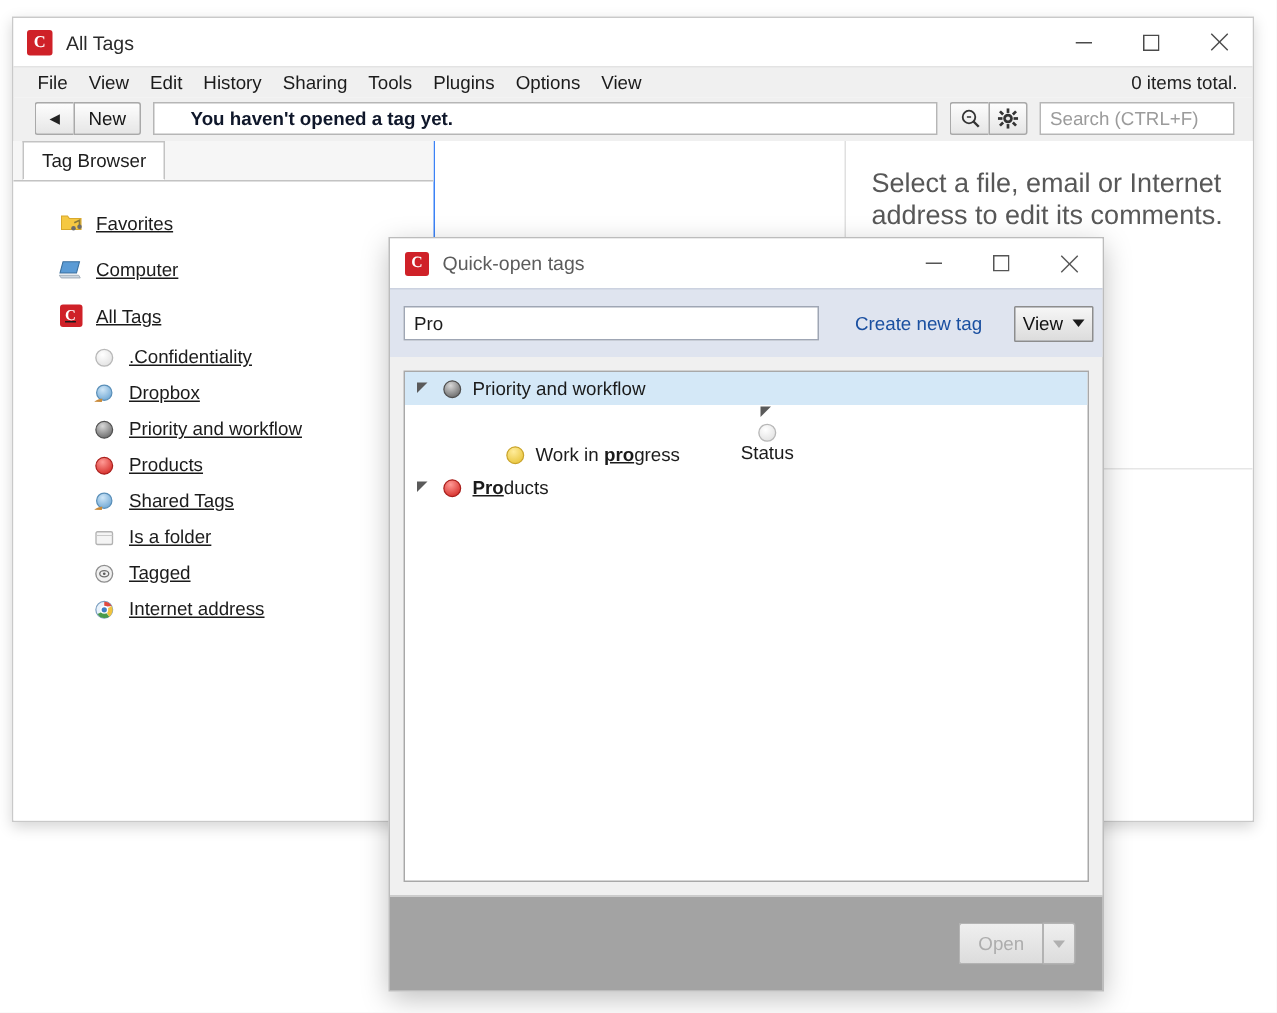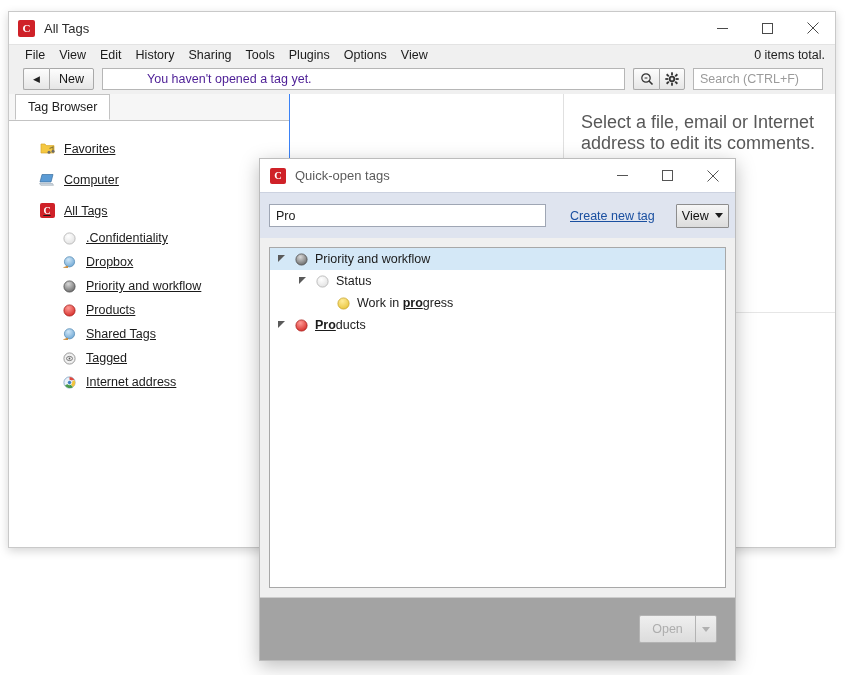--- a/index.html
+++ b/index.html
@@ -67,21 +67,21 @@
     font-size:9px;color:#222;
   }
   .nav-new{
     height:22px;padding:0 9px;border-radius:0 2px 2px 0;
     font-size:12.5px;color:#151515;
   }
   .addressbar{
     flex:1;height:22px;margin-left:8px;background:#fff;border:1px solid #b6b6b6;
     display:flex;align-items:center;box-sizing:border-box;
   }
-  .addressbar .ph{color:#4c1d95;font-size:12.5px;margin-left:44px;}
+  .addressbar .ph{color:#0f172a;font-size:12.5px;margin-left:24px;font-weight:bold;}
   .tool-icon-group{display:flex;margin-left:8px;height:22px;}
   .tool-icon{
     width:26px;height:22px;border-radius:2px;
   }
   .tool-icon.first{border-radius:2px 0 0 2px;border-right:none;}
   .tool-icon.second{border-radius:0 2px 2px 0;}
   .searchbox{
     width:130px;height:22px;margin-left:8px;margin-right:12px;
     background:#fff;border:1px solid #b6b6b6;box-sizing:border-box;
     display:flex;align-items:center;
@@ -153,21 +153,21 @@
   .dlg-search{
     height:45px;background:#dfe4ef;display:flex;align-items:center;flex:none;
     border-top:1px solid #ccd2e0;
   }
   .dlg-input{
     margin-left:9px;width:277px;height:23px;background:#fff;border:1px solid #9fa6b4;
     box-sizing:border-box;display:flex;align-items:center;
   }
   .dlg-input span{margin-left:6px;font-size:12.5px;color:#1b1b1b;}
   .create-link{
-    margin-left:24px;font-size:12.5px;color:#1a4fa0;text-decoration:underline;white-space:nowrap;text-align:center;
+    margin-left:24px;font-size:12.5px;color:#1a4fa0;white-space:nowrap;text-align:center;
   }
   .view-btn{
     margin-left:21px;width:53px;height:24px;
     background:linear-gradient(#f6f6f6,#dcdcdc);border:1px solid #8d8d8d;border-radius:1px;
     display:flex;align-items:center;justify-content:center;gap:6px;
     font-size:12.5px;color:#111;box-sizing:border-box;
   }
   .caret{width:0;height:0;border-left:4px solid transparent;border-right:4px solid transparent;border-top:5px solid #1b1b1b;}
 
   .dlg-list{
@@ -389,20 +389,29 @@
           <div class="tree-row child">
             <span class="tr-icon">
               <svg width="14" height="13" viewBox="0 0 14 13">
                   <circle cx="7.5" cy="5.8" r="5.1" fill="url(#gB)" stroke="#5a8fb8" stroke-width=".8"></circle>
                   <path d="M0.8 11.8c1.6-1.1 3.6-1.9 5.4-2.1l-.3 2.3z" fill="#c98a3a"></path>
                 </svg>
             </span>
             <span class="tr-label">Shared Tags</span>
           </div>
 
+          <div class="tree-row child">
+            <span class="tr-icon">
+              <svg width="13" height="13" viewBox="0 0 13 13">
+                  <rect x="1" y="2.5" width="11" height="8.5" rx="1" fill="#f4f4f4" stroke="#b2b2b2" stroke-width=".9"></rect>
+                  <line x1="1" y1="5" x2="12" y2="5" stroke="#c9c9c9" stroke-width=".8"></line>
+                </svg>
+            </span>
+            <span class="tr-label">Is a folder</span>
+          </div>
 
           <div class="tree-row child">
             <span class="tr-icon">
               <svg width="13" height="13" viewBox="0 0 13 13">
                   <circle cx="6.5" cy="6.5" r="5.6" fill="#f0f0f0" stroke="#8e8e8e" stroke-width=".9"></circle>
                   <ellipse cx="6.5" cy="6.5" rx="3" ry="2.1" fill="none" stroke="#6e6e6e" stroke-width=".9"></ellipse>
                   <circle cx="6.5" cy="6.5" r=".9" fill="#5a5a5a"></circle>
                 </svg>
             </span>
             <span class="tr-label">Tagged</span>
@@ -483,21 +492,21 @@
                   <stop offset="0" stop-color="#d8d8d8"></stop>
                   <stop offset="1" stop-color="#666666"></stop>
                 </radialGradient>
               </defs>
               <circle cx="6.5" cy="6.5" r="5.6" fill="url(#dG)" stroke="#4f4f4f" stroke-width=".8"></circle>
             </svg>
         </span>
         <span>Priority and workflow</span>
       </div>
 
-      <div class="lrow" style="padding-left:28px;">
+      <div class="lrow" style="padding-left:28px;flex-direction:column;">
         <span class="expander"></span>
         <span class="lr-icon">
           <svg width="13" height="13" viewBox="0 0 13 13">
               <defs>
                 <radialGradient id="dW" cx="40%" cy="32%" r="72%">
                   <stop offset="0" stop-color="#ffffff"></stop>
                   <stop offset="1" stop-color="#e2e2e2"></stop>
                 </radialGradient>
               </defs>
               <circle cx="6.5" cy="6.5" r="5.6" fill="url(#dW)" stroke="#b8b8b8" stroke-width=".9"></circle>

